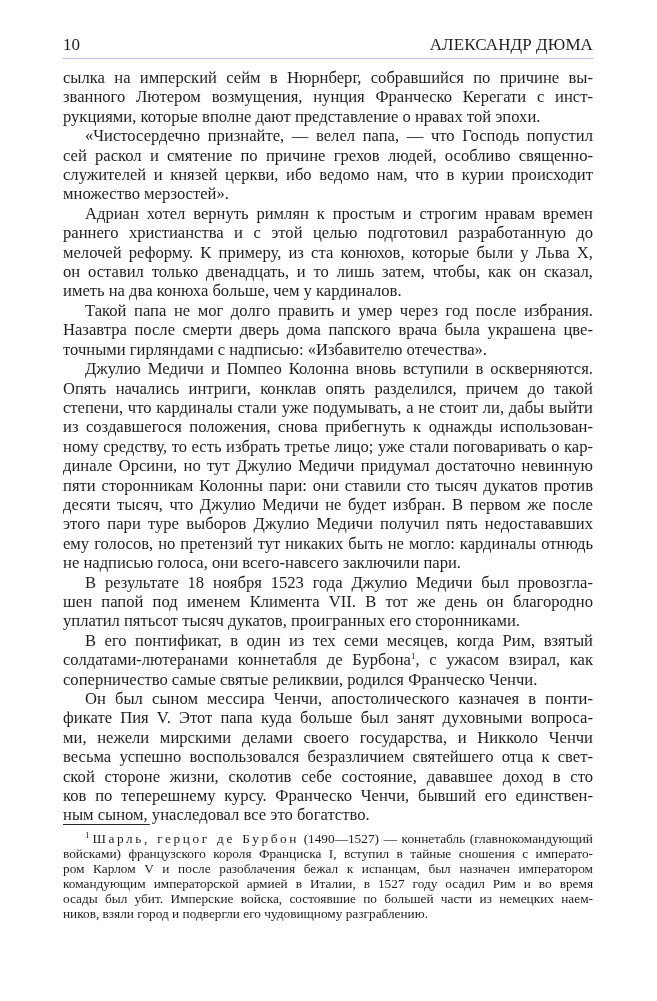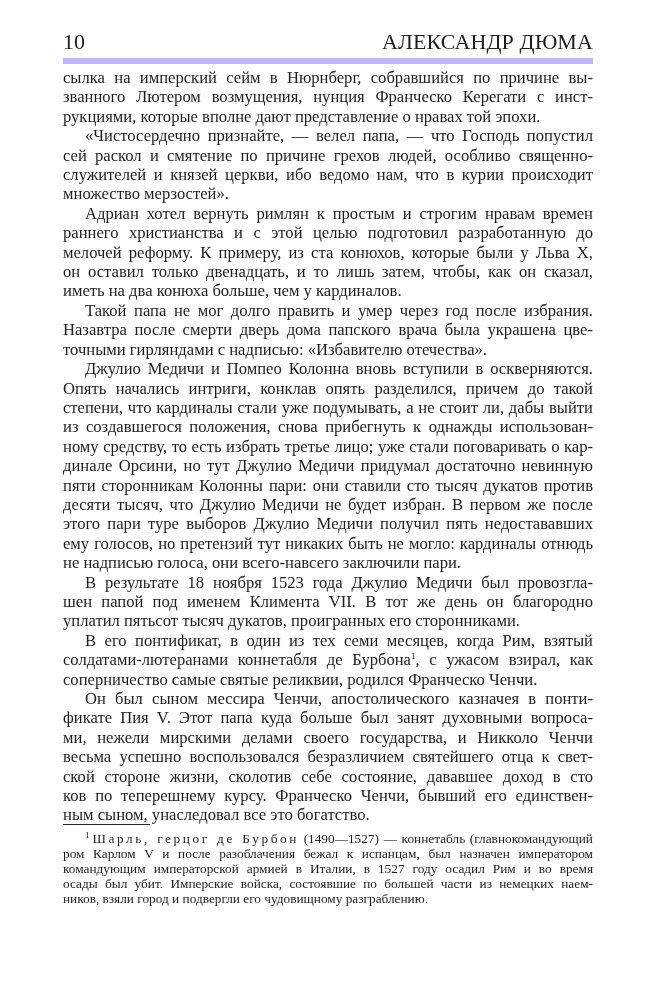--- a/index.html
+++ b/index.html
@@ -3,21 +3,21 @@
 <meta charset="utf-8">
 <style>
   html, body { margin: 0; padding: 0; }
   body {
     width: 657px; height: 1001px; background: #ffffff; position: relative; overflow: hidden;
     font-family: "Liberation Serif", "DejaVu Serif", serif; color: #1e1e1e;
   }
   .page { position: absolute; left: 63px; top: 0; width: 530px; }
   .running-head {
     position: absolute; left: 0; top: 34px; width: 530px; height: 24px;
-    border-bottom: 6px solid #c4b5fd; font-size: 22px;
+    border-bottom: 1px solid #c4b5fd; font-size: 17px;
   }
   .folio { position: absolute; left: 0; bottom: 3px; }
   .head-title { position: absolute; right: 0; bottom: 3px; letter-spacing: 0.1px; text-align: center; }
   .body-text { position: absolute; left: 0; top: 68px; width: 530px; font-size: 16.6px; }
   .line {
     display: block; height: 19.42px; line-height: 19.42px; white-space: nowrap;
     text-align: justify; text-align-last: justify; overflow: visible;
   }
   .line.last { text-align-last: left; }
   .line.indent { padding-left: 22px; }
@@ -81,18 +81,19 @@
       <span class="line"><span>весьма успешно воспользовался безразличием святейшего отца к свет-</span></span>
       <span class="line"><span>ской стороне жизни, сколотив себе состояние, дававшее доход в сто</span></span>
       <span class="line"><span>ков по теперешнему курсу. Франческо Ченчи, бывший его единствен-</span></span>
       <span class="line last"><span>ным сыном, унаследовал все это богатство.</span></span>
     </div>
 
   <div class="fn-rule"></div>
 
   <div class="footnotes" id="footnotes">
     <span class="fline indent"><span class="fn-num">1</span><span class="spaced">Шарль, герцог де Бурбон</span><span> (1490—1527) — коннетабль (главнокомандующий</span></span>
+  <span class="fline">войсками) французского короля Франциска I, вступил в тайные сношения с императо-</span>
       <span class="fline">ром Карлом V и после разоблачения бежал к испанцам, был назначен императором</span>
       <span class="fline">командующим императорской армией в Италии, в 1527 году осадил Рим и во время</span>
       <span class="fline">осады был убит. Имперские войска, состоявшие по большей части из немецких наем-</span>
       <span class="fline last">ников, взяли город и подвергли его чудовищному разграблению.</span>
     </div>
 </div>
 
 </body></html>

